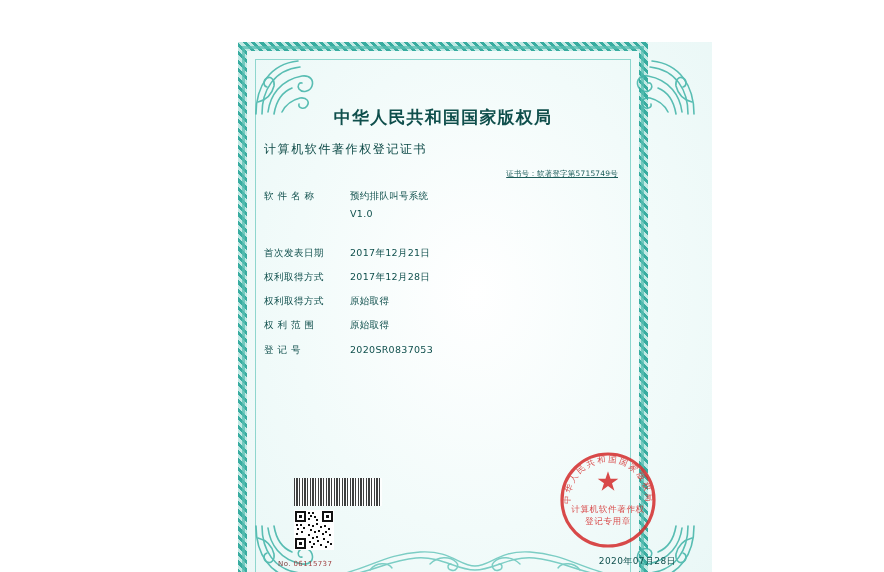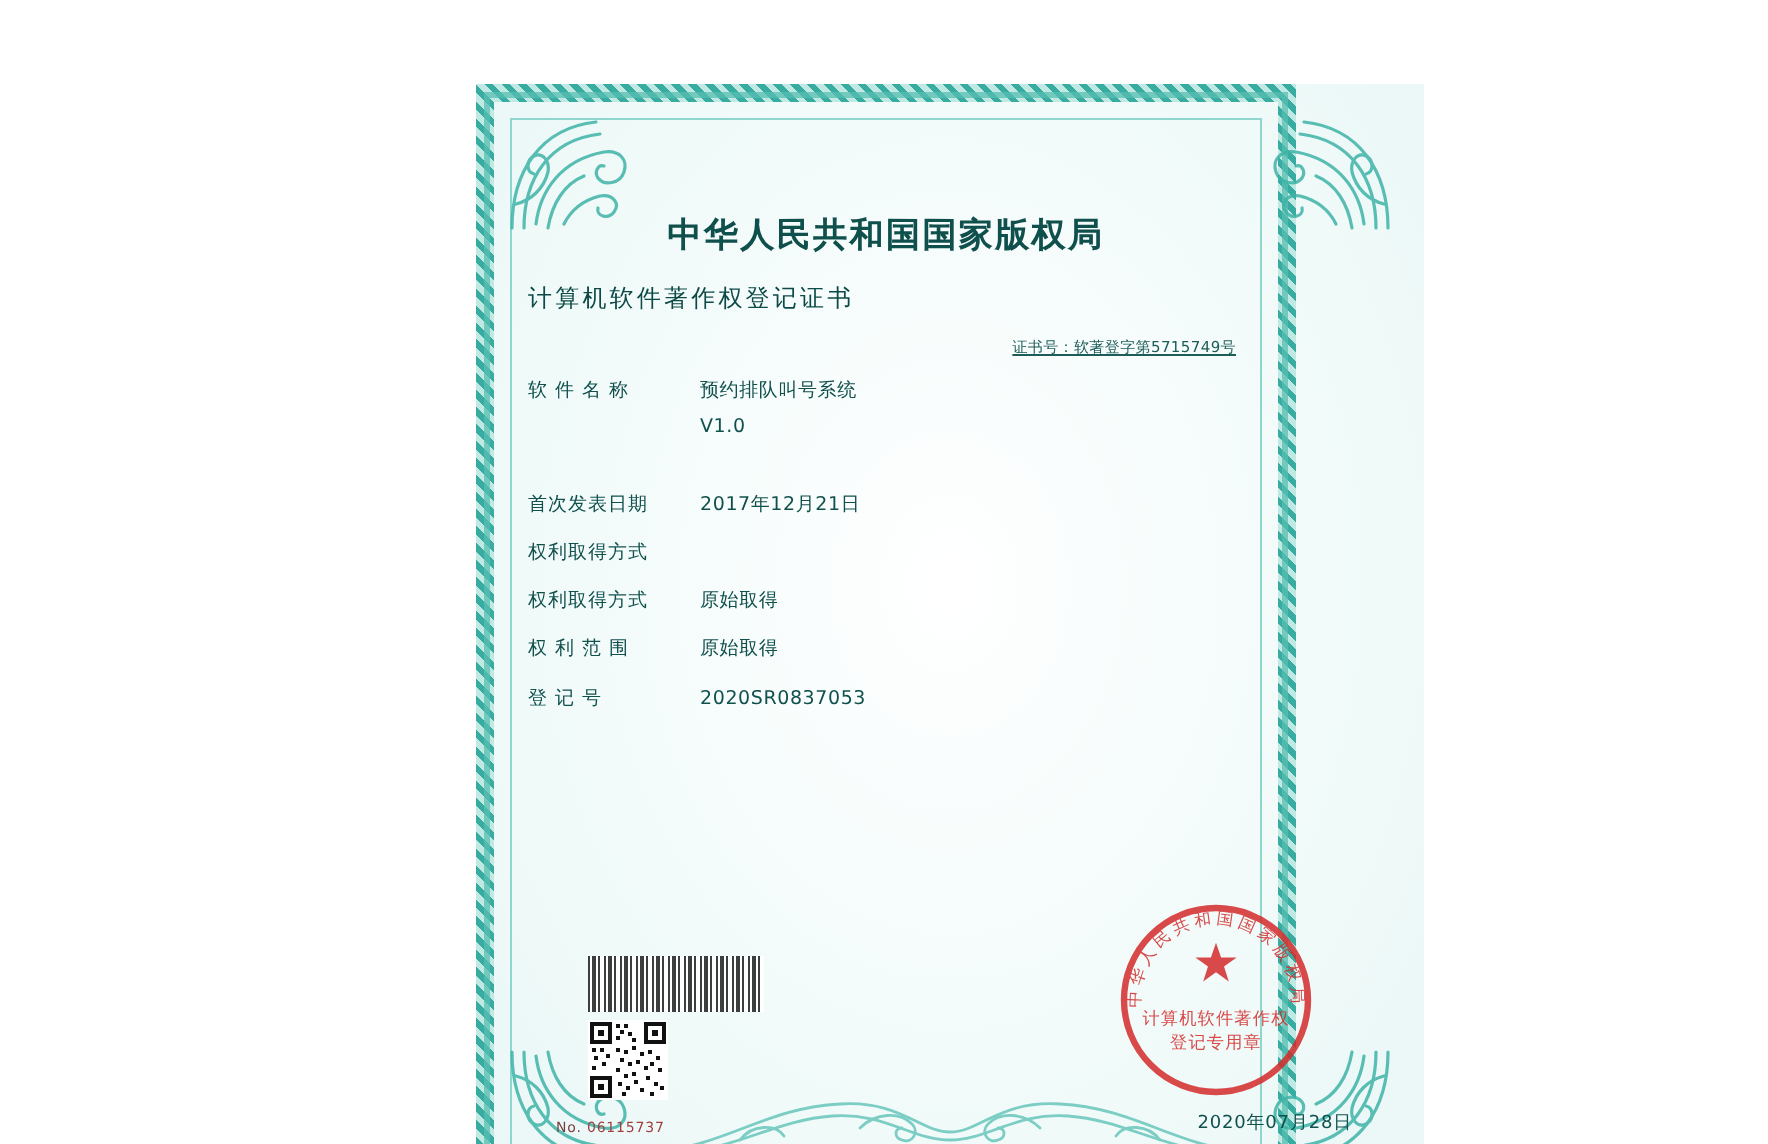--- a/index.html
+++ b/index.html
@@ -319,20 +319,21 @@
 
         <div class="sep-space"></div>
 
         <div class="field-row">
           <div class="field-label">首次发表日期</div>
           <div class="field-value">2017年12月21日</div>
         </div>
 
         <div class="field-row">
           <div class="field-label">权利取得方式</div>
+          <div class="field-value">2017年12月28日</div>
         </div>
 
         <div class="field-row">
           <div class="field-label">权利取得方式</div>
           <div class="field-value">原始取得</div>
         </div>
 
         <div class="field-row">
           <div class="field-label">权 利 范 围</div>
           <div class="field-value">原始取得</div>

